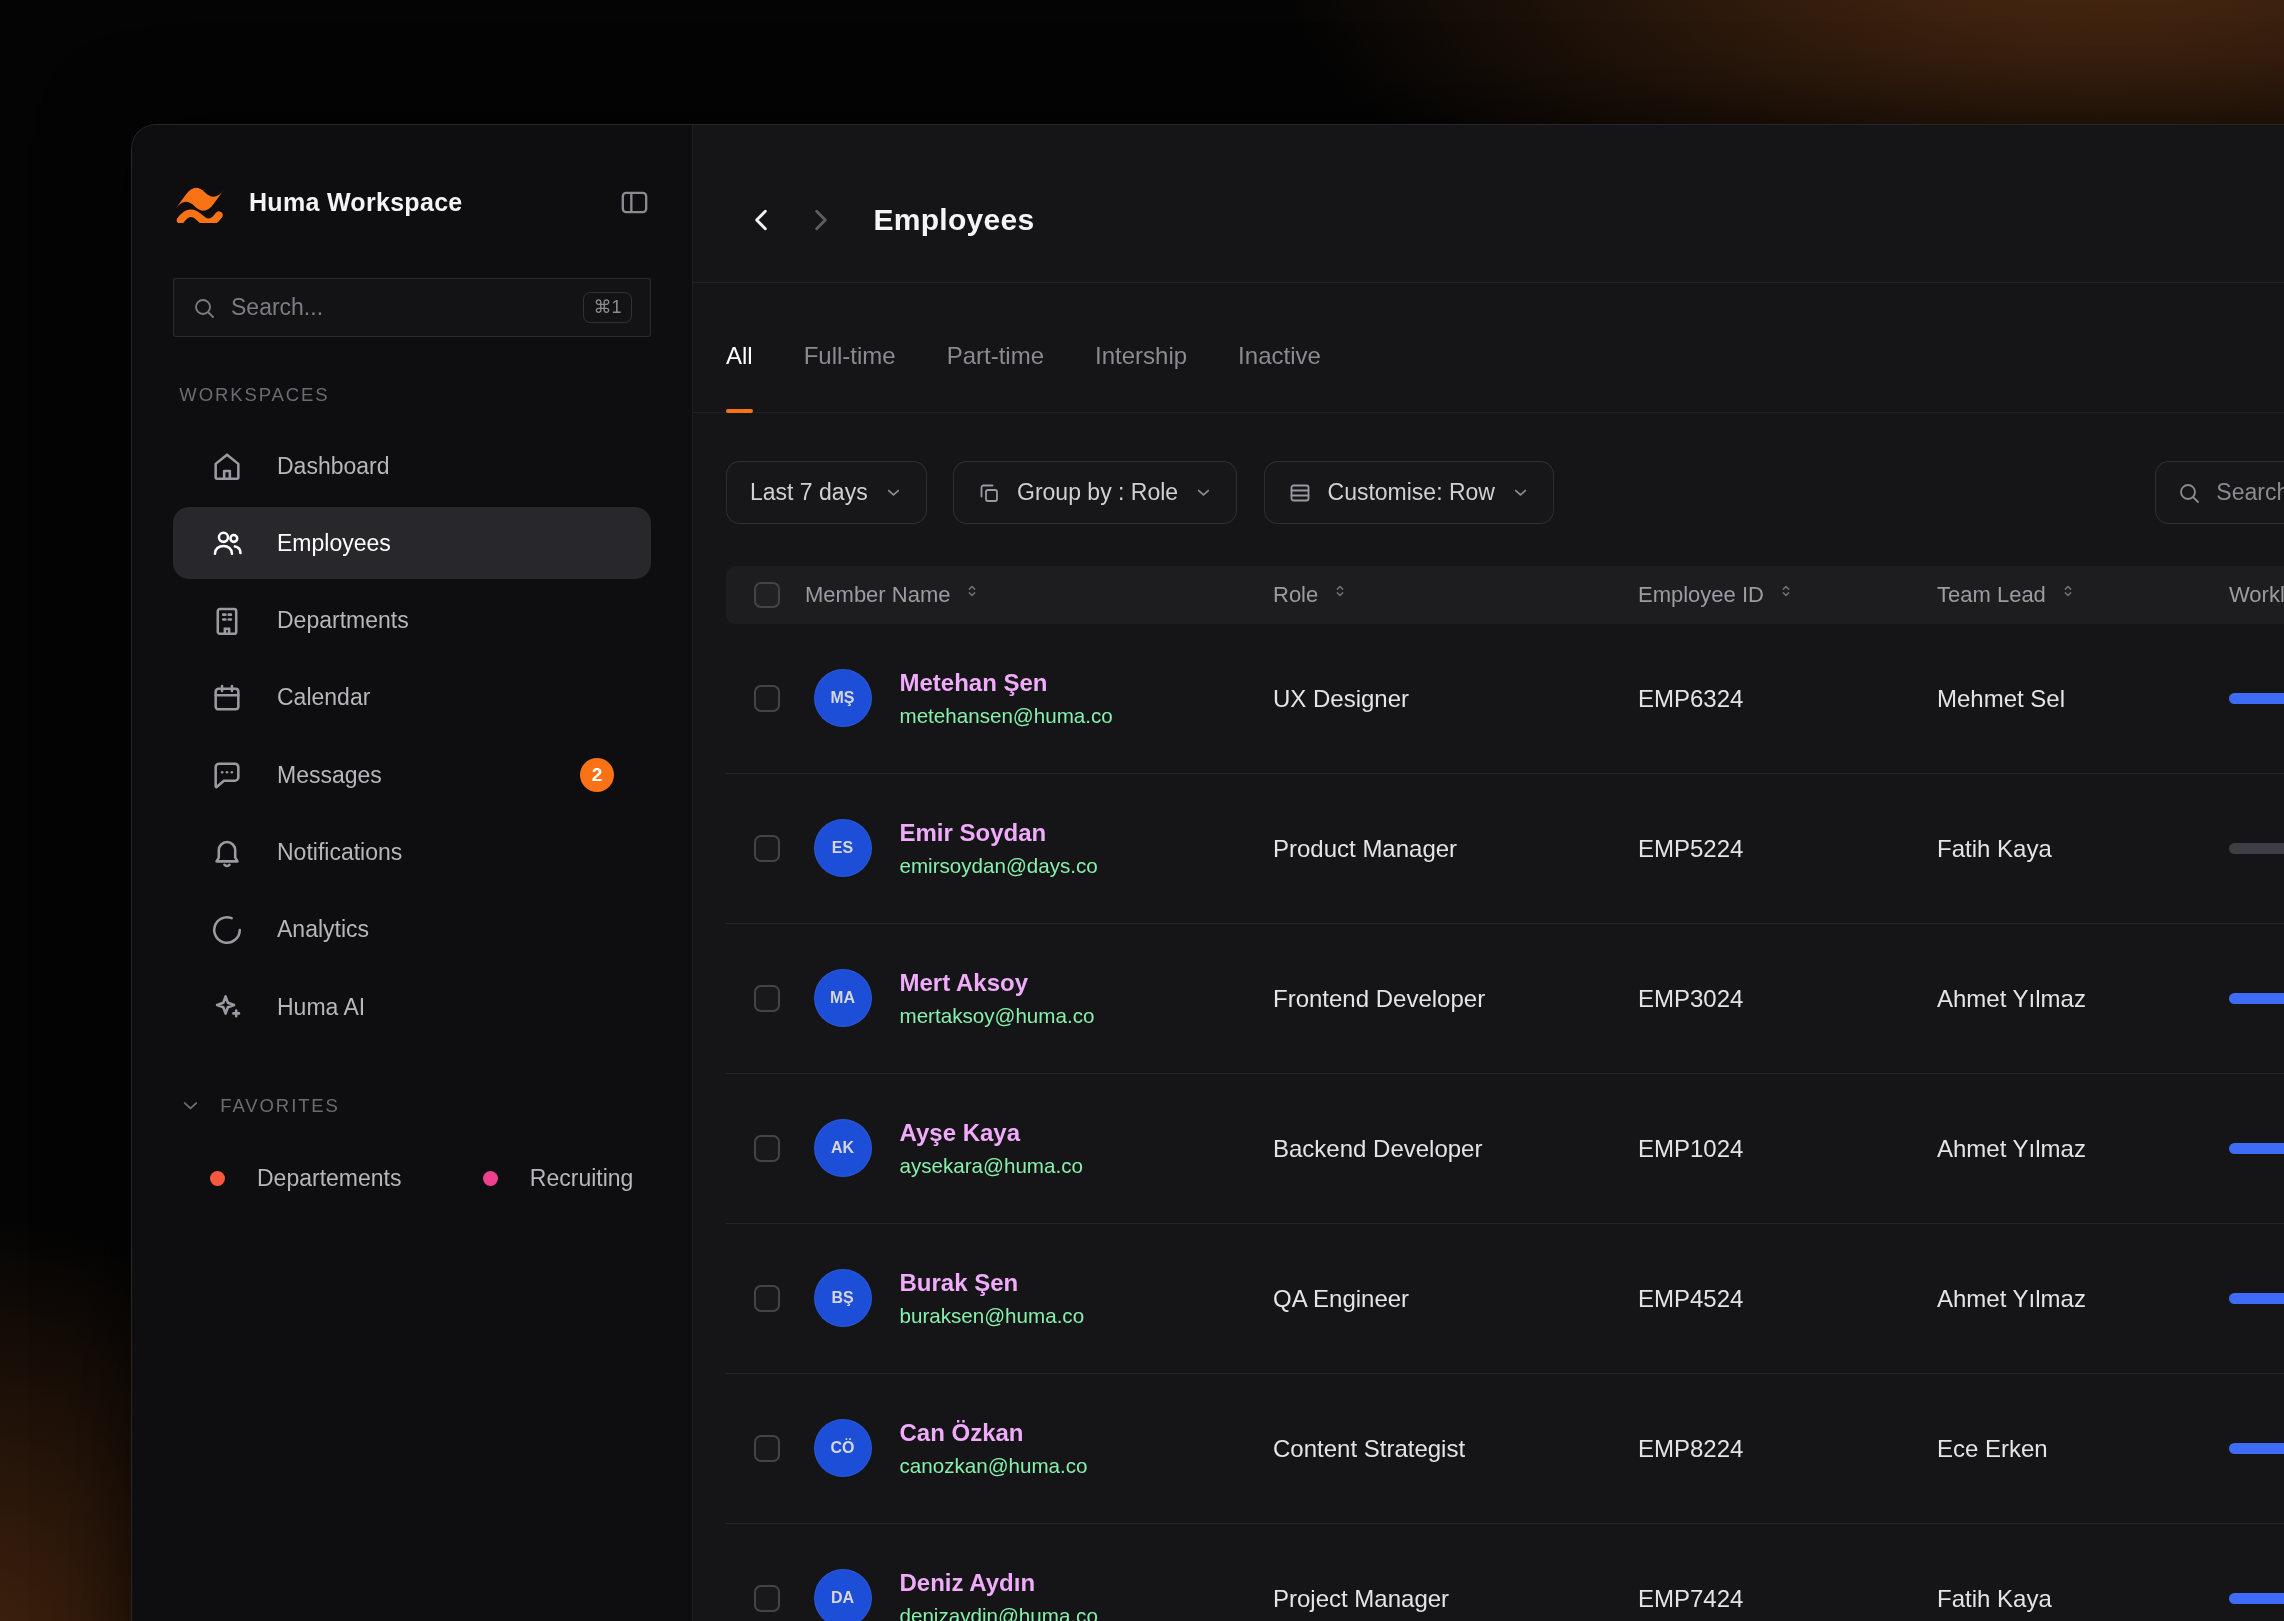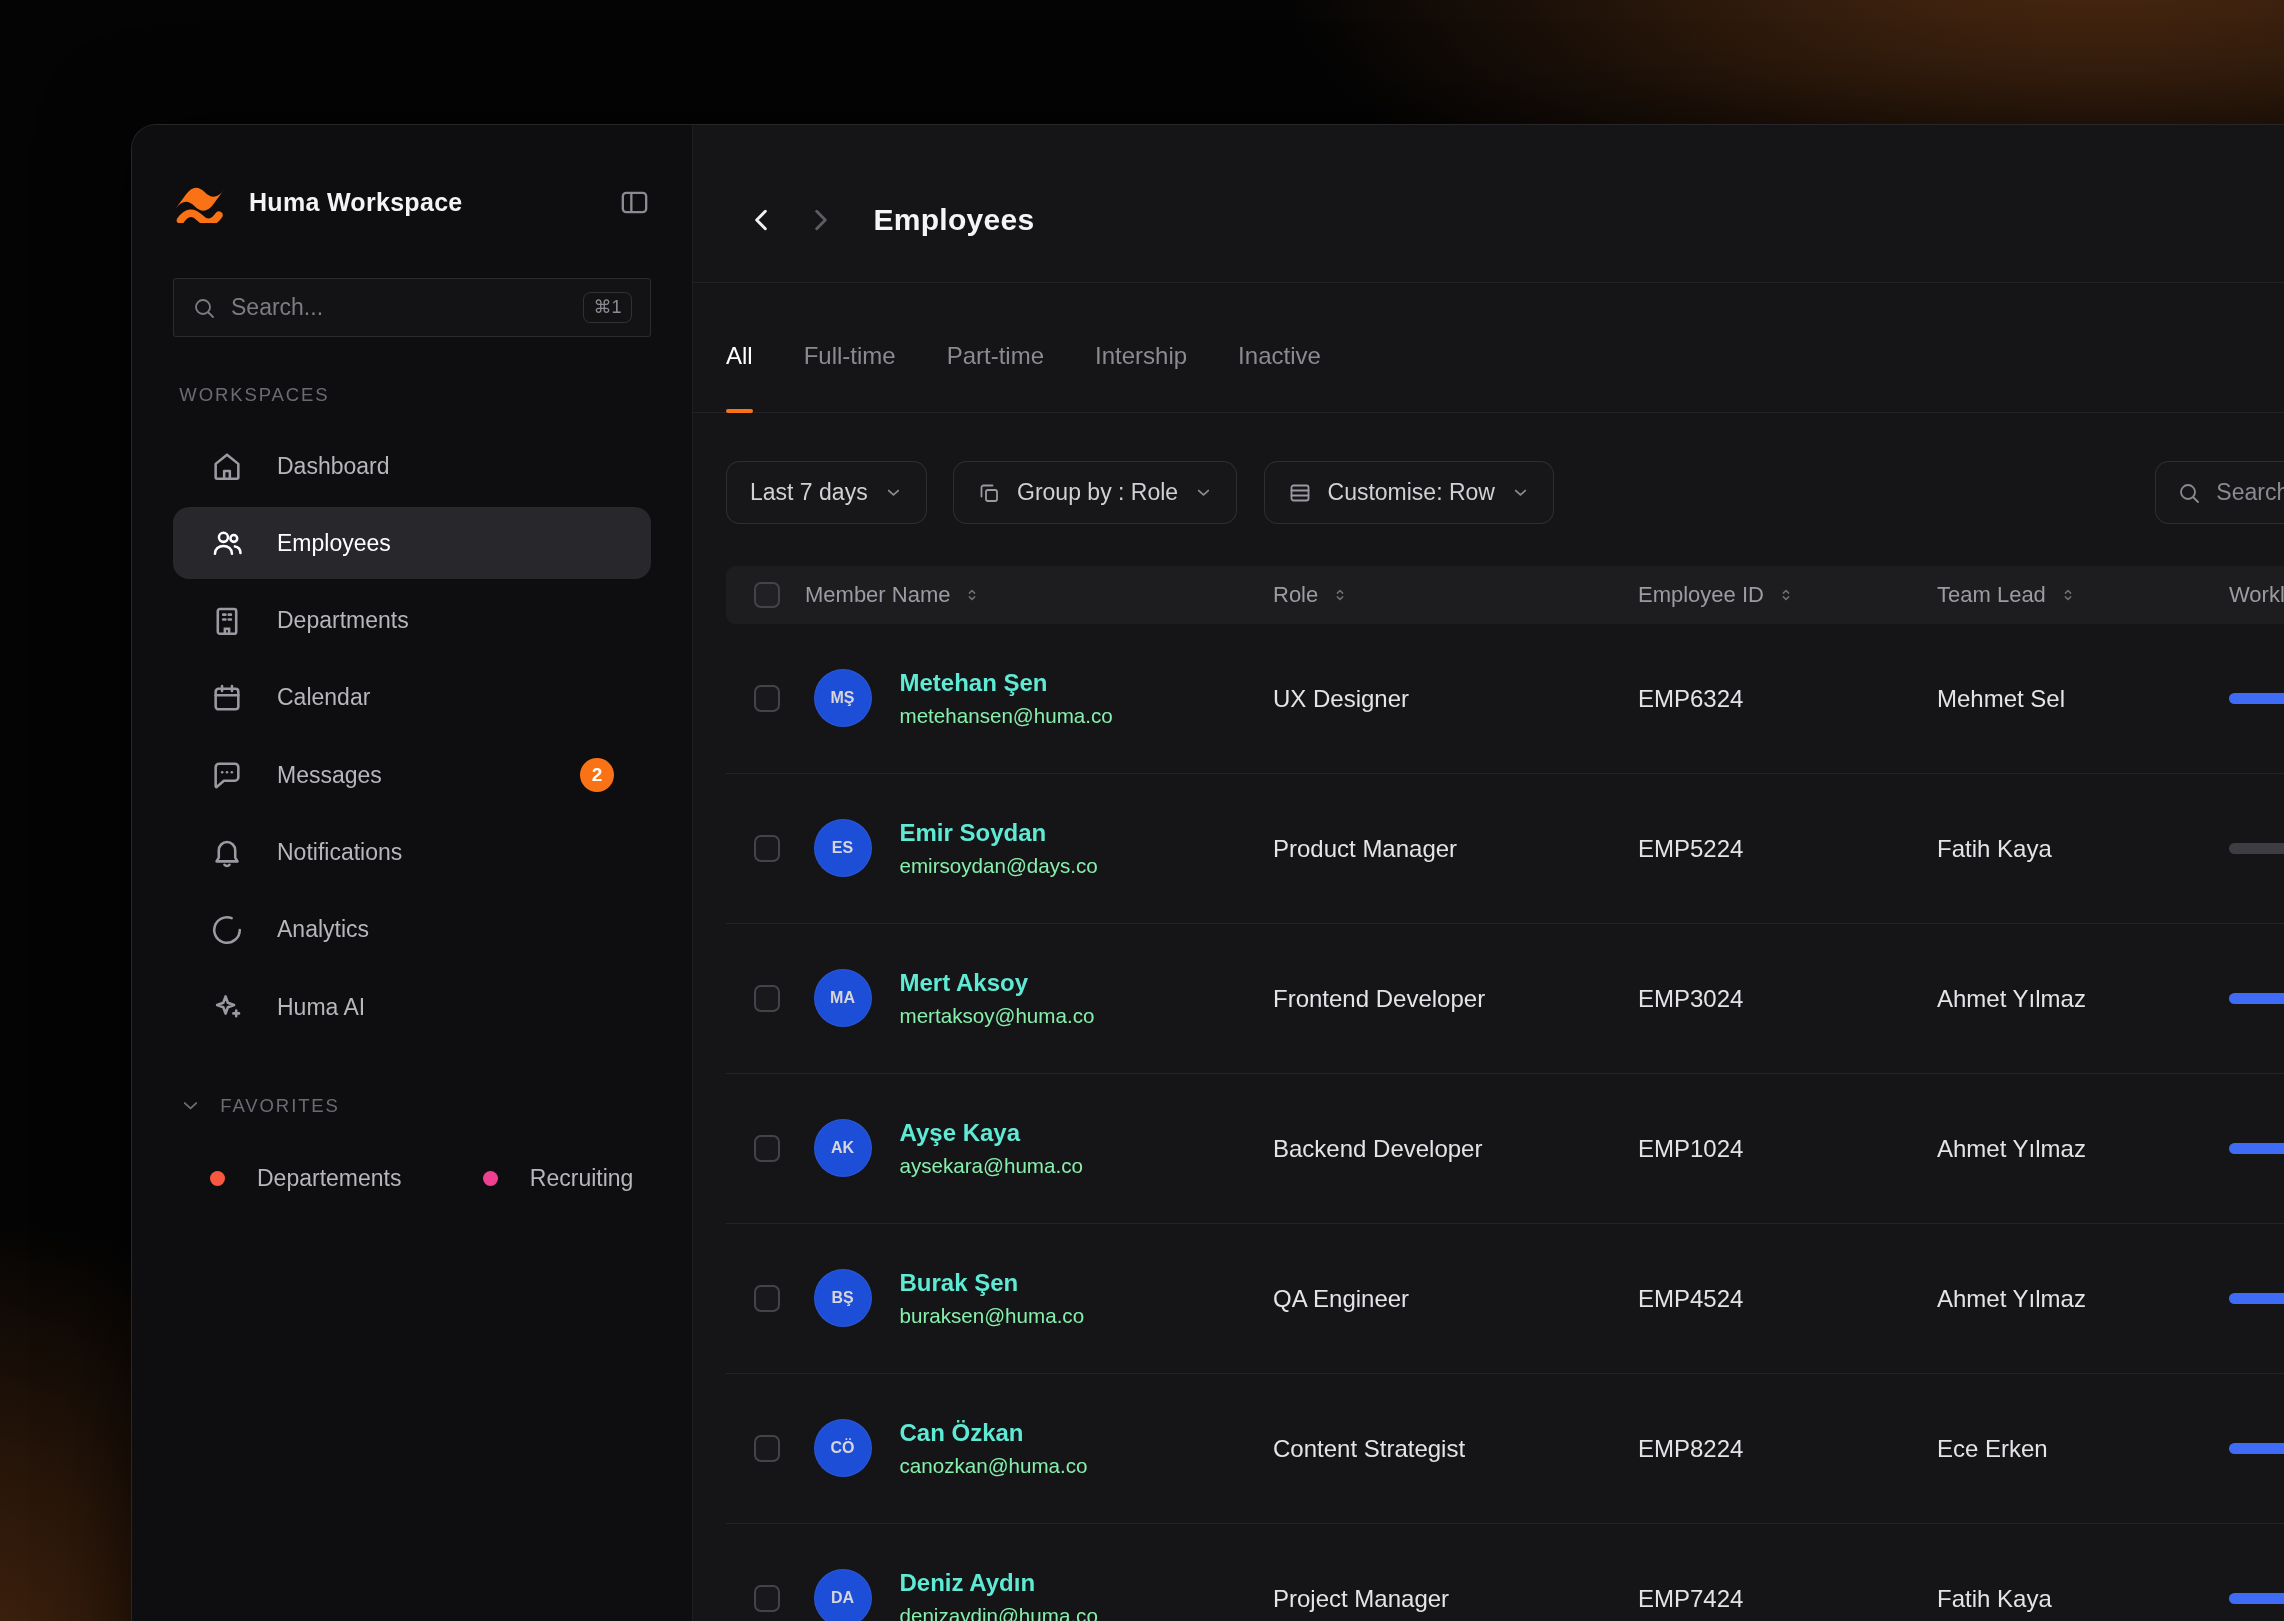--- a/index.html
+++ b/index.html
@@ -125,37 +125,37 @@
     color:#d8d8dc; font-size:23px; font-family:inherit;
   }
   .tsearch input::placeholder { color:#8a8a92; }
 
   .table { margin-top:42px; padding-left:33px; }
   .trow { display:grid; grid-template-columns:79px 468px 365px 299px 292px 243px; align-items:center; width:1746px; }
   .thead {
     height:58px; background:#1d1d20; border-radius:9.5px;
     font-size:22px; color:#9b9ba3;
   }
-  .th { display:flex; align-items:center; gap:13px; cursor:pointer; }
+  .th { display:flex; align-items:flex-start; gap:13px; cursor:pointer; }
   .sort { width:18px; height:18px; color:#6e6e77; flex:0 0 auto; }
   .cb-cell { padding-left:27.5px; }
   .checkbox {
     width:26.4px; height:26.4px; border:2.1px solid #43434b; border-radius:6.9px;
     background:rgba(255,255,255,0.02); cursor:pointer;
   }
   .row { height:150px; border-bottom:1.1px solid rgba(255,255,255,0.065); font-size:24px; color:#e4e4e8; }
   .member { display:flex; align-items:center; padding-left:8.5px; }
   .avatar {
     width:58px; height:58px; border-radius:50%; background:#1d4ed8;
     border:1.1px solid rgba(255,255,255,0.06);
     display:flex; align-items:center; justify-content:center;
     font-size:16px; font-weight:600; color:#d6d6db; flex:0 0 auto;
   }
   .m-text { margin-left:28px; display:flex; flex-direction:column; gap:6.3px; }
-  .m-name { font-size:24px; font-weight:600; color:#5eead4; }
+  .m-name { font-size:24px; font-weight:600; color:#f0abfc; }
   .m-email { font-size:20.6px; color:#86efac; }
   .bar { width:148px; height:11.6px; border-radius:6.3px; background:#3e6cf6; }
 </style>
 </head>
 <body>
 
 <div class="window">
 
   <aside class="sidebar">
     <div class="logo-row">

